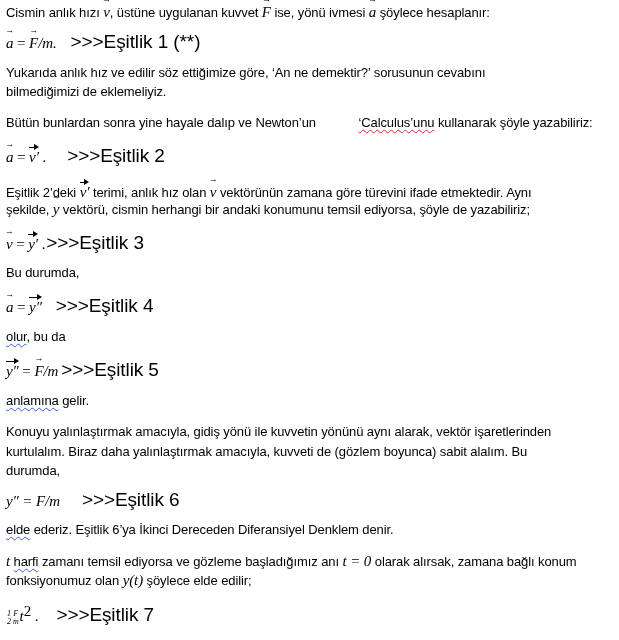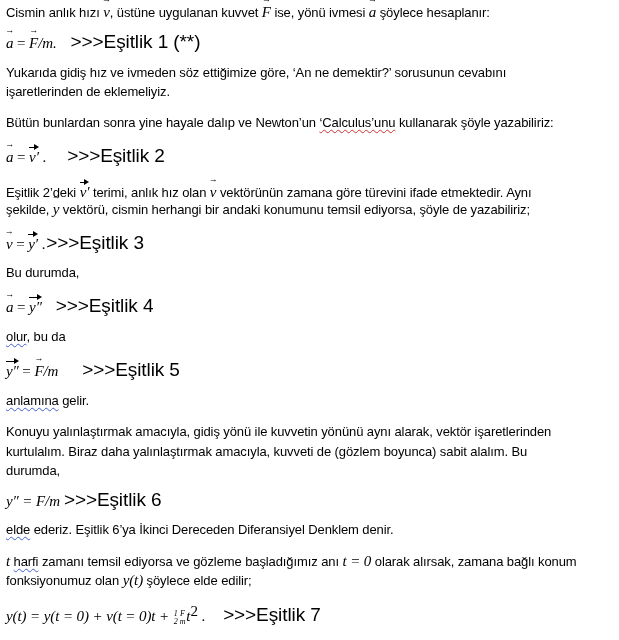--- a/index.html
+++ b/index.html
@@ -8,41 +8,41 @@
   .doc { position: absolute; left: 0; top: 0; width: 619px; }
   .line { position: absolute; left: 6px; font-size: 13px; line-height: 16px; white-space: nowrap; letter-spacing: -0.1px; }
   .m { font-family: "Liberation Serif", "DejaVu Serif", serif; font-style: italic; font-size: 15px; }
   .mr { font-family: "Liberation Serif", "DejaVu Serif", serif; font-style: normal; font-size: 15px; }
   .vec { position: relative; display: inline-block; }
   .vec::before { content: "\2192"; position: absolute; left: 50%; top: -9px; transform: translateX(-50%); font-size: 9px; font-style: normal; line-height: 9px; }
   .over { position: relative; display: inline-block; padding-top: 2px; }
   .over::before { content: ""; position: absolute; left: 0; right: 2px; top: 0; border-top: 1px solid #000; }
   .over::after { content: ""; position: absolute; right: 0; top: -3px; border-left: 5px solid #000; border-top: 3.5px solid transparent; border-bottom: 3.5px solid transparent; }
   .eq-label { font-size: 19px; margin-left: 14px; }
-  .spell-red { text-decoration: underline wavy #d03030; text-decoration-thickness: 1px; text-underline-offset: 2px; }
+  .spell-red { text-decoration: underline wavy #d03030; text-decoration-thickness: 1px; text-underline-offset: 2px; margin-left: 39px; }
   .spell-blue { text-decoration: underline wavy #4060d0; text-decoration-thickness: 1px; text-underline-offset: 2px; }
   .frac { display: inline-flex; flex-direction: column; vertical-align: middle; font-size: 8px; line-height: 8px; text-align: center; margin: 0 1px; }
   .frac span { display: block; }
   sup { font-size: 9px; }
 </style>
 </head>
 <body>
 
 <div class="doc">
 
   <div class="line" style="top:4px">
     <span>Cismin anlık hızı </span><span class="m vec">v</span><span>, üstüne uygulanan kuvvet </span><span class="m vec">F</span><span> ise, yönü ivmesi </span><span class="m vec">a</span><span> şöylece hesaplanır:</span>
   </div>
 
   <div class="line" style="top:34px">
     <span class="m vec">a</span><span class="mr"> = </span><span class="m vec">F</span><span class="m">/m.</span><span class="eq-label">&gt;&gt;&gt;Eşitlik 1 (**)</span>
   </div>
 
-  <div class="line" style="top:65px">Yukarıda gidiş hız ve ivmeden söz ettiğimize göre, ‘An ne demektir?’ sorusunun cevabını</div>
-  <div class="line" style="top:84px">işaretlerinden de eklemeliyiz.</div>
+  <div class="line" style="top:65px">Yukarıda anlık hız ve edilir söz ettiğimize göre, ‘An ne demektir?’ sorusunun cevabını</div>
+  <div class="line" style="top:84px">bilmediğimizi de eklemeliyiz.</div>
 
   <div class="line" style="top:115px">
     <span>Bütün bunlardan sonra yine hayale dalıp ve Newton’un </span><span class="spell-red">‘Calculus’unu</span><span> kullanarak şöyle yazabiliriz:</span>
   </div>
 
   <div class="line" style="top:147px">
     <span class="m vec">a</span><span class="mr"> = </span><span class="m over">v′</span><span class="mr"> .</span><span class="eq-label" style="margin-left:21px">&gt;&gt;&gt;Eşitlik 2</span>
   </div>
 
   <div class="line" style="top:182px">
@@ -60,48 +60,48 @@
 
   <div class="line" style="top:297px">
     <span class="m vec">a</span><span class="mr"> = </span><span class="m over">y″</span><span class="eq-label">&gt;&gt;&gt;Eşitlik 4</span>
   </div>
 
   <div class="line" style="top:329px">
     <span class="spell-blue">olur</span><span>, bu da</span>
   </div>
 
   <div class="line" style="top:361px">
-    <span class="m over">y″</span><span class="mr"> = </span><span class="m vec">F</span><span class="m">/m</span><span class="eq-label" style="margin-left:24px">&gt;&gt;&gt;Eşitlik 5</span>
+    <span class="m over">y″</span><span class="mr"> = </span><span class="m vec">F</span><span class="m">/m</span><span class="eq-label" style="margin-left:3px">&gt;&gt;&gt;Eşitlik 5</span>
   </div>
 
   <div class="line" style="top:393px">
     <span class="spell-blue">anlamına</span><span> gelir.</span>
   </div>
 
   <div class="line" style="top:424px">Konuyu yalınlaştırmak amacıyla, gidiş yönü ile kuvvetin yönünü aynı alarak, vektör işaretlerinden</div>
   <div class="line" style="top:444px">kurtulalım. Biraz daha yalınlaştırmak amacıyla, kuvveti de (gözlem boyunca) sabit alalım. Bu</div>
   <div class="line" style="top:463px">durumda,</div>
 
   <div class="line" style="top:492px">
-    <span class="m">y″ = F/m</span><span class="eq-label" style="margin-left:4px">&gt;&gt;&gt;Eşitlik 6</span>
+    <span class="m">y″ = F/m</span><span class="eq-label" style="margin-left:22px">&gt;&gt;&gt;Eşitlik 6</span>
   </div>
 
   <div class="line" style="top:522px">
     <span class="spell-blue">elde</span><span> ederiz. Eşitlik 6’ya İkinci Dereceden Diferansiyel Denklem denir.</span>
   </div>
 
   <div class="line" style="top:553px">
     <span class="m">t</span> <span class="spell-blue">harfi</span><span> zamanı temsil ediyorsa ve gözleme başladığımız anı </span><span class="m">t = 0</span><span> olarak alırsak, zamana bağlı konum</span>
   </div>
   <div class="line" style="top:572px">
     <span>fonksiyonumuz olan </span><span class="m">y(t)</span><span> şöylece elde edilir;</span>
   </div>
 
   <div class="line" style="top:603px">
-    <span class="m">y(t) = y(t = 0) + v(t = 0)t + </span><span class="frac m">
+    <span class="frac m">
         <span>1</span>
         <span>2</span>
       </span><span class="frac m">
         <span>F</span>
         <span>m</span>
       </span><span class="m">t</span><sup class="mr">2</sup><span class="mr"> .</span><span class="eq-label" style="margin-left:18px">&gt;&gt;&gt;Eşitlik 7</span>
   </div>
 
 </div>
 

